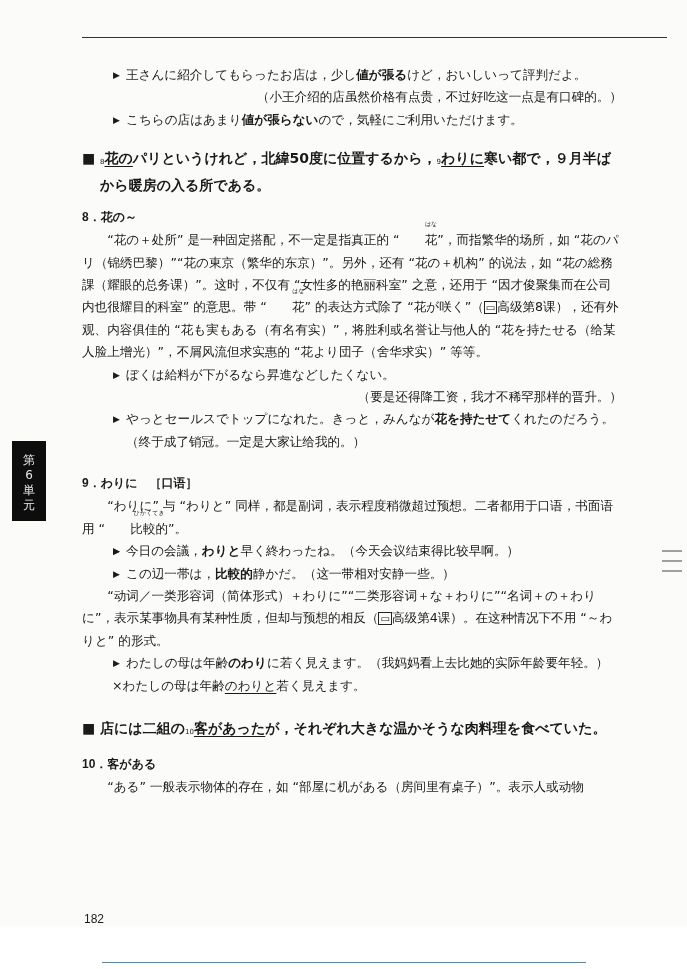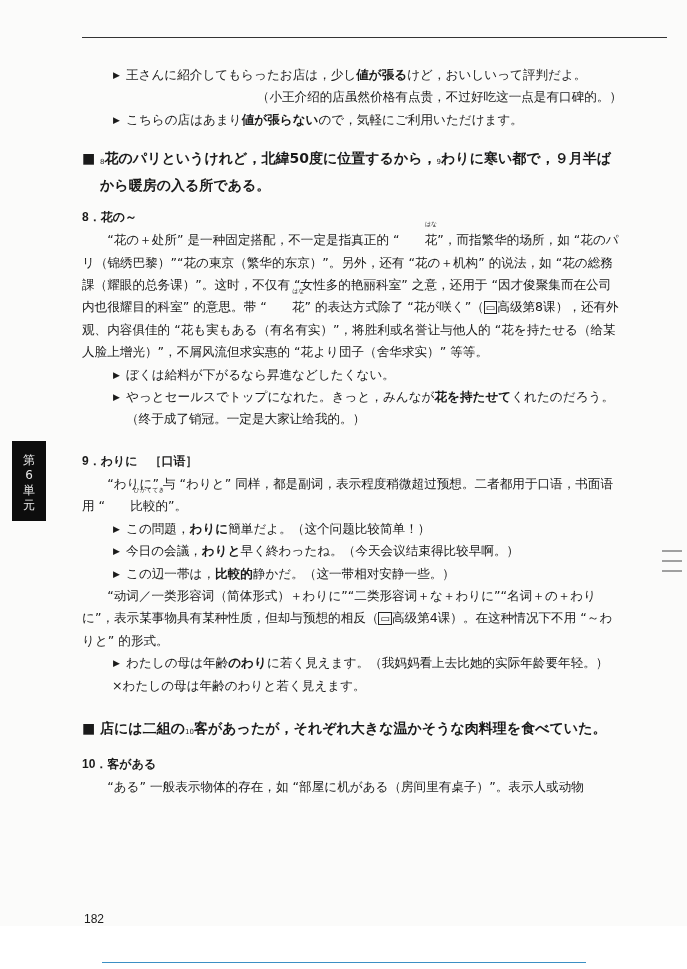--- a/index.html
+++ b/index.html
@@ -11,21 +11,21 @@
   }
   .top-rule { position: absolute; left: 82px; top: 37px; width: 585px; height: 1px; background: #333; }
   .content { position: absolute; left: 82px; top: 64px; width: 540px; font-size: 12.6px; line-height: 22.4px; }
   p { margin: 0; }
   .indent { text-indent: 2em; }
   .ex { padding-left: 30px; position: relative; }
   .ex .bullet { position: absolute; left: 31px; top: 0; font-size: 9px; }
   .ex .jp { padding-left: 14px; display: inline-block; }
   .tr { text-align: right; }
   b, .bold { font-weight: bold; }
-  .u { text-underline-offset: 3px; }
+  .u { text-decoration: underline; text-underline-offset: 3px; }
   .keysent { font-weight: bold; font-size: 14px; line-height: 23px; margin-top: 16px; padding-left: 18px; position: relative; }
   .keysent .sq { position: absolute; left: 0; top: 0; }
   sub.num { font-size: 7px; vertical-align: -1px; font-weight: normal; }
   .heading { font-size: 12px; line-height: 24px; margin-top: 8px; font-weight: bold; font-family: Liberation Sans, sans-serif; }
   .ruby { position: relative; display: inline-block; }
   .ruby .rt { position: absolute; top: -9px; left: 0; width: 100%; text-align: center; font-size: 6px; line-height: 8px; font-weight: normal; }
   .side-tab { position: absolute; left: 12px; top: 441px; width: 34px; height: 80px; background: #0d0d0d; color: #e8e8e8; font-size: 12px; line-height: 15px; text-align: center; padding-top: 12px; box-sizing: border-box; }
   .side-tab span { display: block; }
   .page-num { position: absolute; left: 84px; top: 912px; font-size: 12px; font-family: "Liberation Sans", sans-serif; }
   .bottom-strip { position: absolute; left: 0; top: 926px; width: 687px; height: 43px; background: #fff; }
@@ -71,32 +71,32 @@
     <span class="sq">■</span><sub class="num">8</sub><span class="u">花の</span><span>パリというけれど，北緯50度に位置するから，</span><sub class="num">9</sub><span class="u">わりに</span><span>寒い都で，９月半ばから暖房の入る所である。</span>
   </div>
 
   <div class="heading">8．花の～</div>
   <p class="indent"><span>“花の＋处所” 是一种固定搭配，不一定是指真正的 “</span><span class="ruby"><span class="rt">はな</span><span>花</span></span><span>”，而指繁华的场所，如 “花のパリ（锦绣巴黎）”“花の東京（繁华的东京）”。另外，还有 “花の＋机构” 的说法，如 “花の総務課（耀眼的总务课）”。这时，不仅有 “女性多的艳丽科室” 之意，还用于 “因才俊聚集而在公司内也很耀目的科室” 的意思。带 “</span><span class="ruby"><span class="rt">はな</span><span>花</span></span><span>” 的表达方式除了 “花が咲く”（</span><span class="book">▭</span><span>高级第8课），还有外观、内容俱佳的 “花も実もある（有名有实）”，将胜利或名誉让与他人的 “花を持たせる（给某人脸上增光）”，不屑风流但求实惠的 “花より団子（舍华求实）” 等等。</span></p>
 
   <div class="ex">
     <span class="bullet">▶</span>
     <span class="jp">ぼくは給料が下がるなら昇進などしたくない。</span>
   </div>
+  <p class="tr">（要是还得降工资，我才不稀罕那样的晋升。）</p>
 
   <div class="ex">
     <span class="bullet">▶</span>
     <span class="jp" style="padding-left:14px"><span>やっとセールスでトップになれた。きっと，みんなが</span><b>花を持たせて</b><span>くれたのだろう。（终于成了销冠。一定是大家让给我的。）</span></span>
   </div>
 
   <div class="heading sp-top" style="margin-top:18px">9．わりに　［口语］</div>
   <p class="indent"><span>“わりに” 与 “わりと” 同样，都是副词，表示程度稍微超过预想。二者都用于口语，书面语用 “</span><span class="ruby"><span class="rt">ひかくてき</span><span>比較的</span></span><span>”。</span></p>
 
   <div class="ex">
     <span class="bullet">▶</span>
-    <span class="jp"><span>この問題，</span><b>わりに</b><span>簡単だよ。（这个问题比较简单！）</span></span>
   </div>
   <div class="ex">
     <span class="bullet">▶</span>
     <span class="jp"><span>今日の会議，</span><b>わりと</b><span>早く終わったね。（今天会议结束得比较早啊。）</span></span>
   </div>
   <div class="ex">
     <span class="bullet">▶</span>
     <span class="jp"><span>この辺一帯は，</span><b>比較的</b><span>静かだ。（这一带相对安静一些。）</span></span>
   </div>
 

